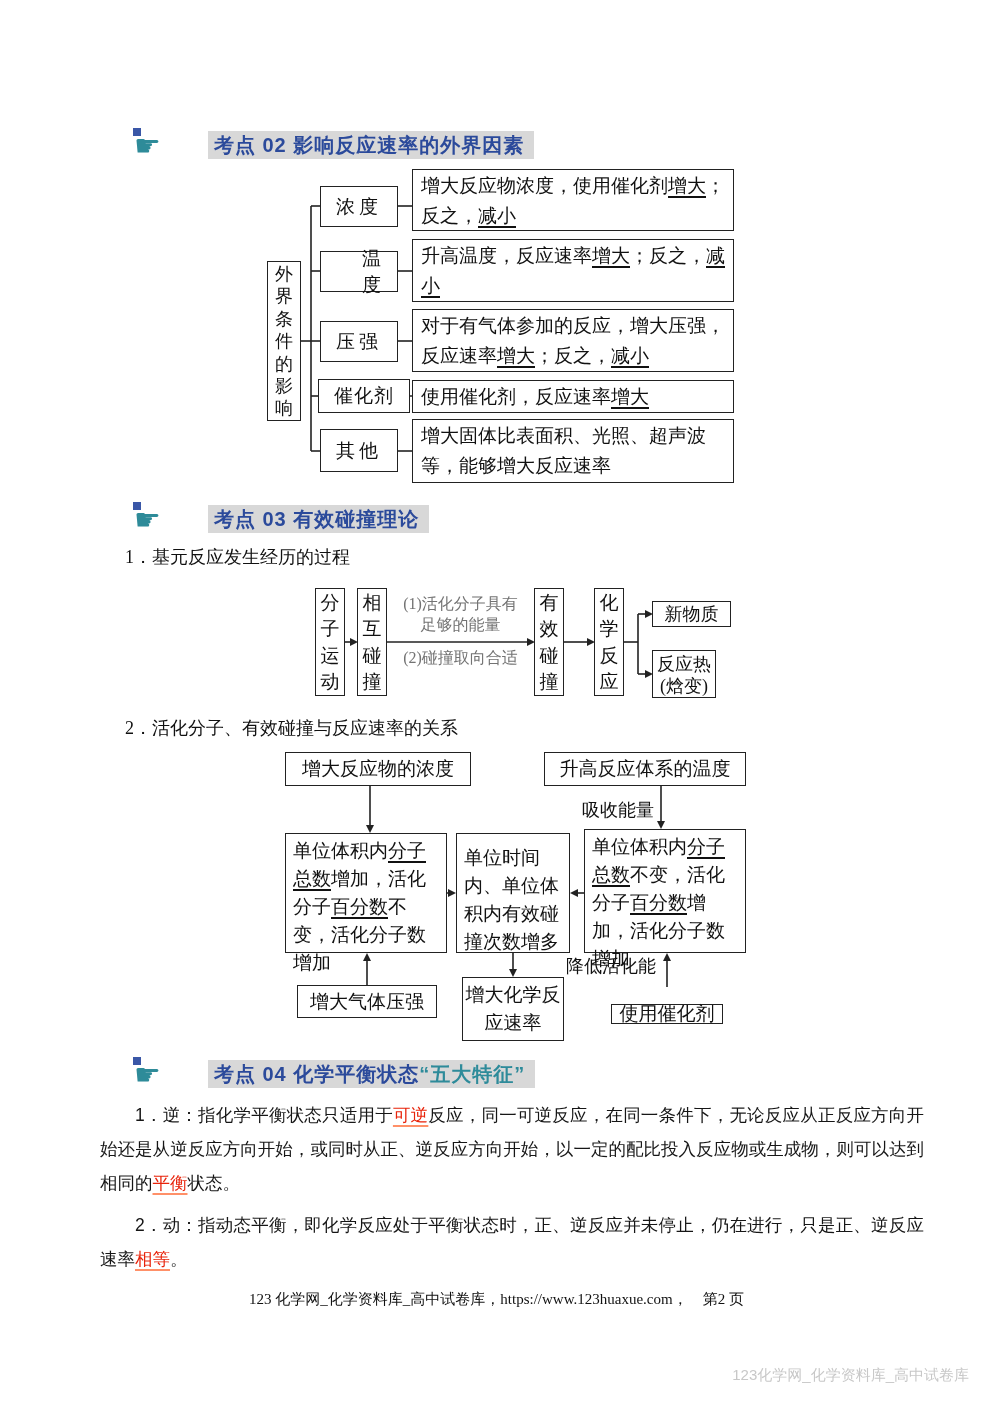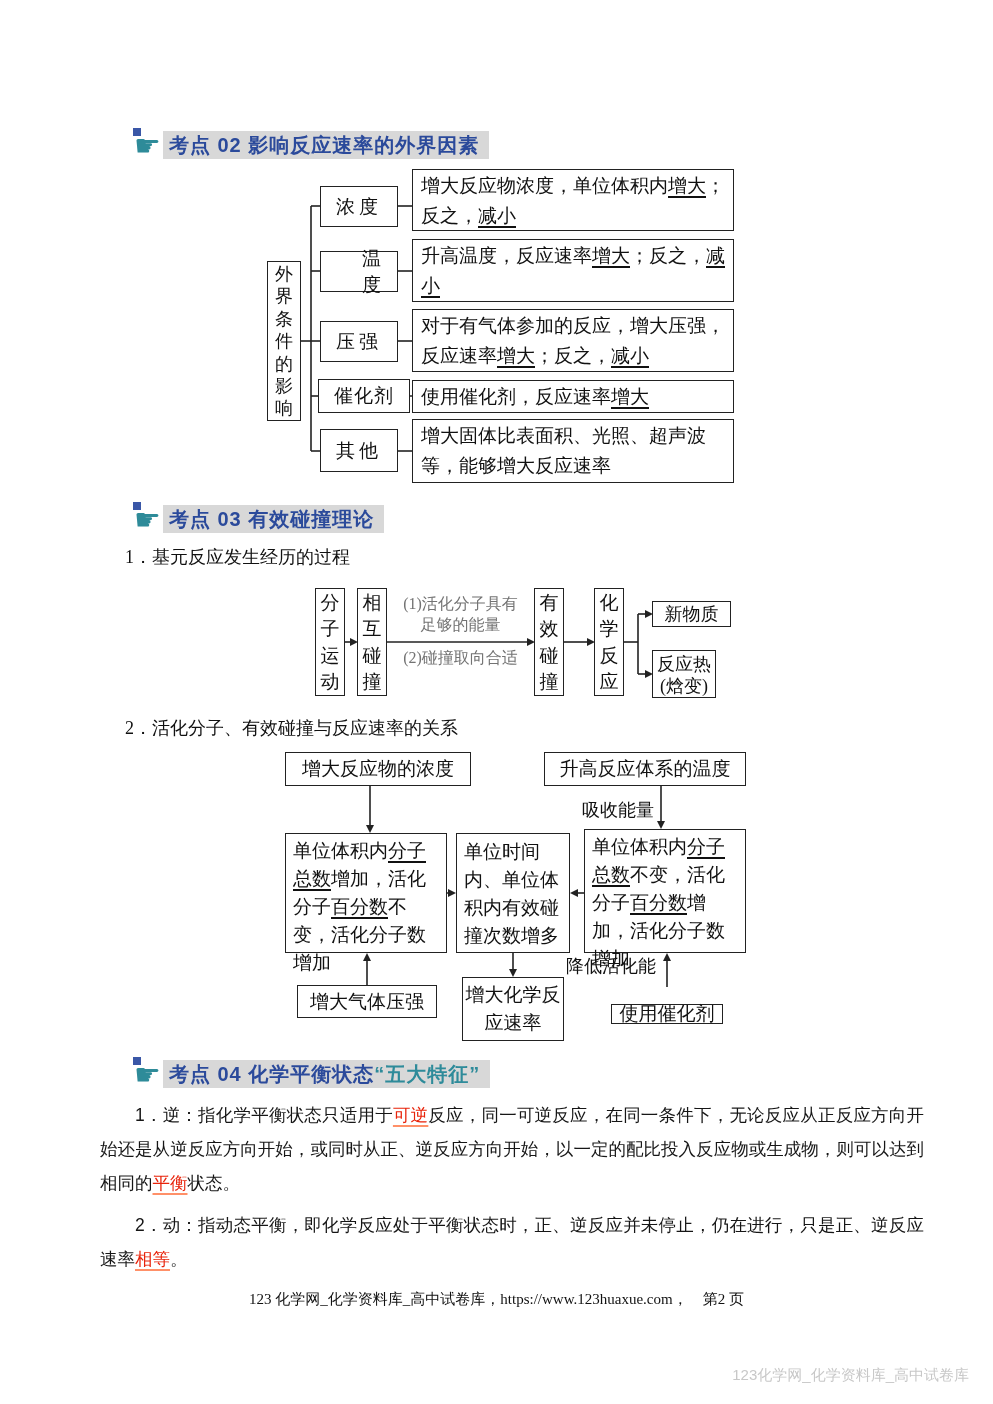--- a/index.html
+++ b/index.html
@@ -3,21 +3,21 @@
 <meta charset="utf-8">
 <style>
   html,body{margin:0;padding:0;background:#ffffff;}
   .page{position:relative;width:993px;height:1404px;background:#ffffff;overflow:hidden;
         font-family:"Liberation Serif","DejaVu Serif",serif;color:#1a1a1a;}
 
   
   .heading{position:absolute;display:flex;align-items:flex-start;}
   .hicon{position:relative;font-size:30px;line-height:30px;color:#2e8b99;margin-right:2px;display:inline-block;}
   .hicon .corner{position:absolute;left:-1px;top:-3px;width:8px;height:8px;background:#3a57a7;}
-  .hbg{background:#d8d8d8;padding:3px 10px 3px 6px;display:inline-block;}
+  .hbg{background:#d8d8d8;padding:3px 10px 3px 6px;display:inline-block;margin-left:45px;}
   .htext{font-family:"Liberation Sans","DejaVu Sans",sans-serif;font-weight:bold;
          font-size:20px;line-height:22px;color:#2b4a9b;letter-spacing:1px;}
   .htext.teal{color:#2e8b9a;}
 
   
   .subitem{position:absolute;font-size:18px;color:#111;}
 
   
   .diag{position:absolute;}
   .layer{position:absolute;left:0;top:0;pointer-events:none;}
@@ -84,21 +84,21 @@
         <div>影</div>
         <div>响</div>
       </div>
 
     <div class="box lab" style="left:65px;top:22px;width:78px;height:41px;text-align:right;">浓度</div>
     <div class="box lab" style="left:65px;top:87px;width:78px;height:41px;padding-left:41px;">温度</div>
     <div class="box lab" style="left:65px;top:157px;width:78px;height:41px;">压强</div>
     <div class="box lab" style="left:63px;top:215px;width:92px;height:34px;letter-spacing:1px;">催化剂</div>
     <div class="box lab" style="left:65px;top:265px;width:78px;height:43px;">其他</div>
 
-    <div class="box desc" style="left:157px;top:5px;width:322px;height:62px;"><span>增大反应物浓度，单位体积内</span><span class="useg">增大</span><span>；反之，</span><span class="useg">减小</span></div>
+    <div class="box desc" style="left:157px;top:5px;width:322px;height:62px;"><span>增大反应物浓度，使用催化剂</span><span class="useg">增大</span><span>；反之，</span><span class="useg">减小</span></div>
     <div class="box desc" style="left:157px;top:75px;width:322px;height:63px;"><span>升高温度，反应速率</span><span class="useg">增大</span><span>；反之，</span><span class="useg">减小</span></div>
     <div class="box desc" style="left:157px;top:145px;width:322px;height:63px;"><span>对于有气体参加的反应，增大压强，反应速率</span><span class="useg">增大</span><span>；反之，</span><span class="useg">减小</span></div>
     <div class="box desc" style="left:157px;top:216px;width:322px;height:33px;"><span>使用催化剂，反应速率</span><span class="useg">增大</span></div>
     <div class="box desc" style="left:157px;top:255px;width:322px;height:64px;"><span>增大固体比表面积、光照、超声波等，能够增大反应速率</span></div>
   </div>
 
   <div class="heading" style="left:134px;top:505px;">
     <span class="hicon"><i class="corner"></i><span>☛</span></span>
     <span class="hbg">
       <span class="htext">考点 03 有效碰撞理论</span>
@@ -177,21 +177,21 @@
       <line x1="387" y1="239" x2="387" y2="213"></line>
         <path class="ah" d="M383,213 L387,205 L391,213 z"></path>
     </svg>
 
     <div class="box center" style="left:264px;top:4px;width:202px;height:34px;">升高反应体系的温度</div>
     <div class="box center" style="left:5px;top:4px;width:186px;height:34px;">增大反应物的浓度</div>
 
     <div class="freelabel" style="left:302px;top:50px;">吸收能量</div>
 
     <div class="box" style="left:5px;top:85px;width:162px;height:120px;padding:3px 7px;line-height:28px;"><span>单位体积内</span><span class="useg">分子总数</span><span>增加，活化分子</span><span class="useg">百分数</span><span>不变，活化分子数增加</span></div>
-    <div class="box" style="left:176px;top:85px;width:114px;height:120px;padding:4px 7px;line-height:28px;"><span>单位时间内、单位体积内有效碰撞次数增多</span></div>
+    <div class="box" style="left:176px;top:85px;width:114px;height:120px;padding:10px 7px;line-height:28px;"><span>单位时间内、单位体积内有效碰撞次数增多</span></div>
     <div class="box" style="left:304px;top:81px;width:162px;height:124px;padding:3px 7px;line-height:28px;"><span>单位体积内</span><span class="useg">分子总数</span><span>不变，活化分子</span><span class="useg">百分数</span><span>增加，活化分子数增加</span></div>
 
     <div class="box center" style="left:17px;top:237px;width:140px;height:33px;">增大气体压强</div>
     <div class="box center" style="left:182px;top:229px;width:102px;height:64px;line-height:28px;">增大化学反应速率</div>
     <div class="freelabel" style="left:286px;top:206px;">降低活化能</div>
     <div class="box center" style="left:331px;top:256px;width:112px;height:20px;">使用催化剂</div>
   </div>
 
   <div class="heading" style="left:134px;top:1060px;">
     <span class="hicon"><i class="corner"></i><span>☛</span></span>

